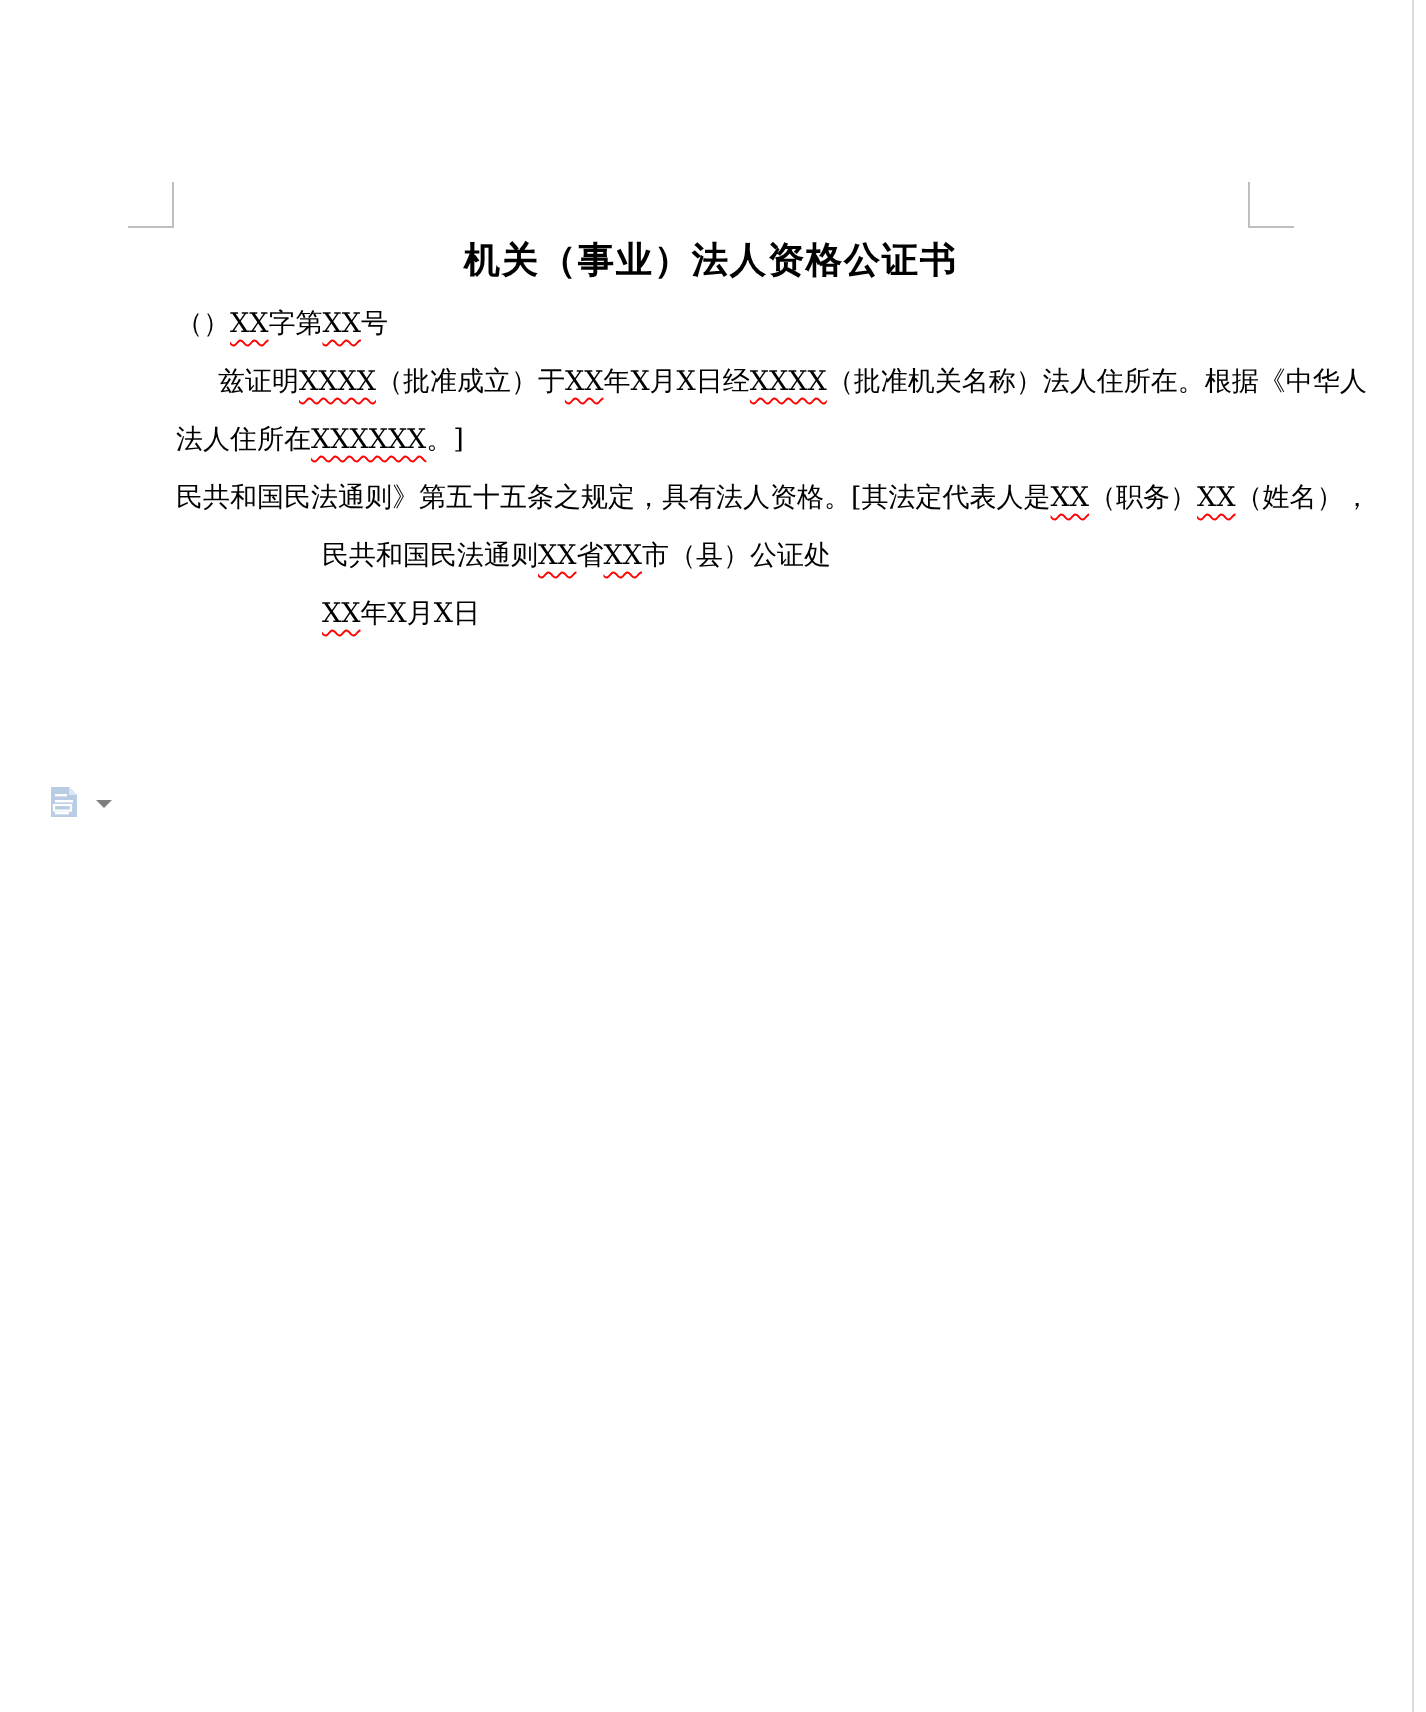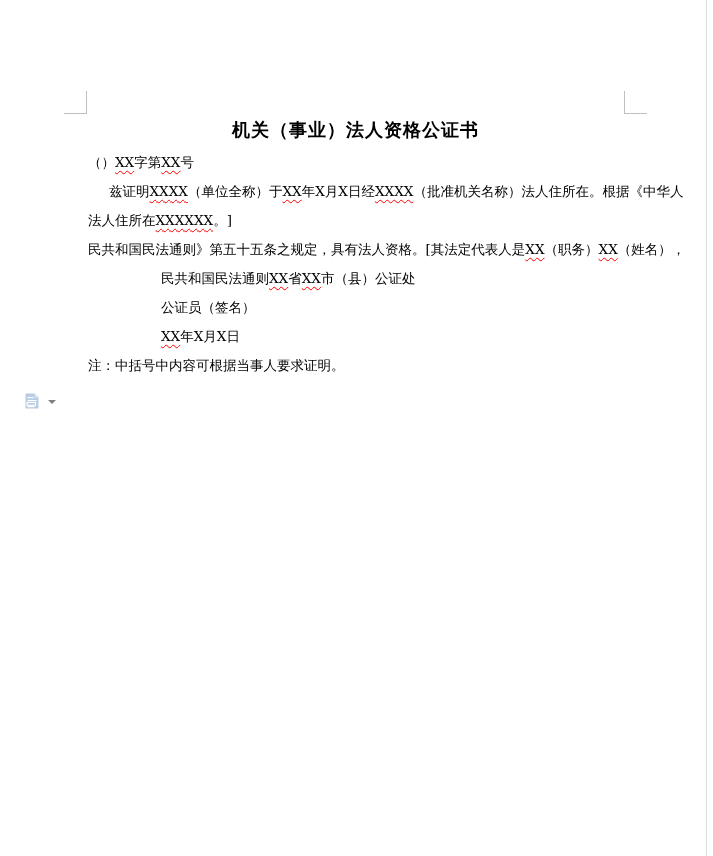--- a/index.html
+++ b/index.html
@@ -97,27 +97,25 @@
 
   <div class="page-right-edge"></div>
 
   <div class="corner corner-tl"></div>
   <div class="corner corner-tr"></div>
 
   <div class="doc-title">机关（事业）法人资格公证书</div>
 
   <div class="doc-body">
       <div class="doc-line indent-none"><span class="">（）</span><span class="squiggly">XX</span><span class="">字第</span><span class="squiggly">XX</span><span class="">号</span></div>
-      <div class="doc-line indent-first"><span class="">兹证明</span><span class="squiggly">XXXX</span><span class="">（单位全称）于</span><span class="squiggly">XX</span><span class="">年X月X日经</span><span class="squiggly">XXXX</span><span class="">（批准机关名称）法人住所在。根据《中华人</span></div>
+      <div class="doc-line indent-first"><span class="">兹证明</span><span class="squiggly">XXXX</span><span class="">（批准成立）于</span><span class="squiggly">XX</span><span class="">年X月X日经</span><span class="squiggly">XXXX</span><span class="">（批准机关名称）法人住所在。根据《中华人</span></div>
       <div class="doc-line indent-none"><span class="">法人住所在</span><span class="squiggly">XXXXXX</span><span class="">。]</span></div>
       <div class="doc-line indent-none"><span class="">民共和国民法通则》第五十五条之规定，具有法人资格。[其法定代表人是</span><span class="squiggly">XX</span><span class="">（职务）</span><span class="squiggly">XX</span><span class="">（姓名），</span></div>
       <div class="doc-line indent-sig"><span class="">民共和国民法通则</span><span class="squiggly">XX</span><span class="">省</span><span class="squiggly">XX</span><span class="">市（县）公证处</span></div>
-      <div class="doc-line indent-sig"><span class="">公证员（签名）</span></div>
       <div class="doc-line indent-sig"><span class="squiggly">XX</span><span class="">年X月X日</span></div>
-      <div class="doc-line indent-none"><span class="">注：中括号中内容可根据当事人要求证明。</span></div>
     </div>
 
   <div class="smart-tag">
     <span class="smart-icon">
       <svg width="18" height="18" viewBox="0 0 18 18" xmlns="http://www.w3.org/2000/svg">
         <path d="M2.5 1.5 h9 l4 4 v11 h-13 z" fill="#b8cce4"></path>
         <path d="M11.5 1.5 l4 4 h-4 z" fill="#dce6f2"></path>
         <rect x="4.5" y="5" width="6" height="1.2" fill="#ffffff"></rect>
         <rect x="4.5" y="8" width="9" height="1.2" fill="#ffffff"></rect>
         <rect x="4.5" y="14" width="7" height="1.2" fill="#ffffff"></rect>

